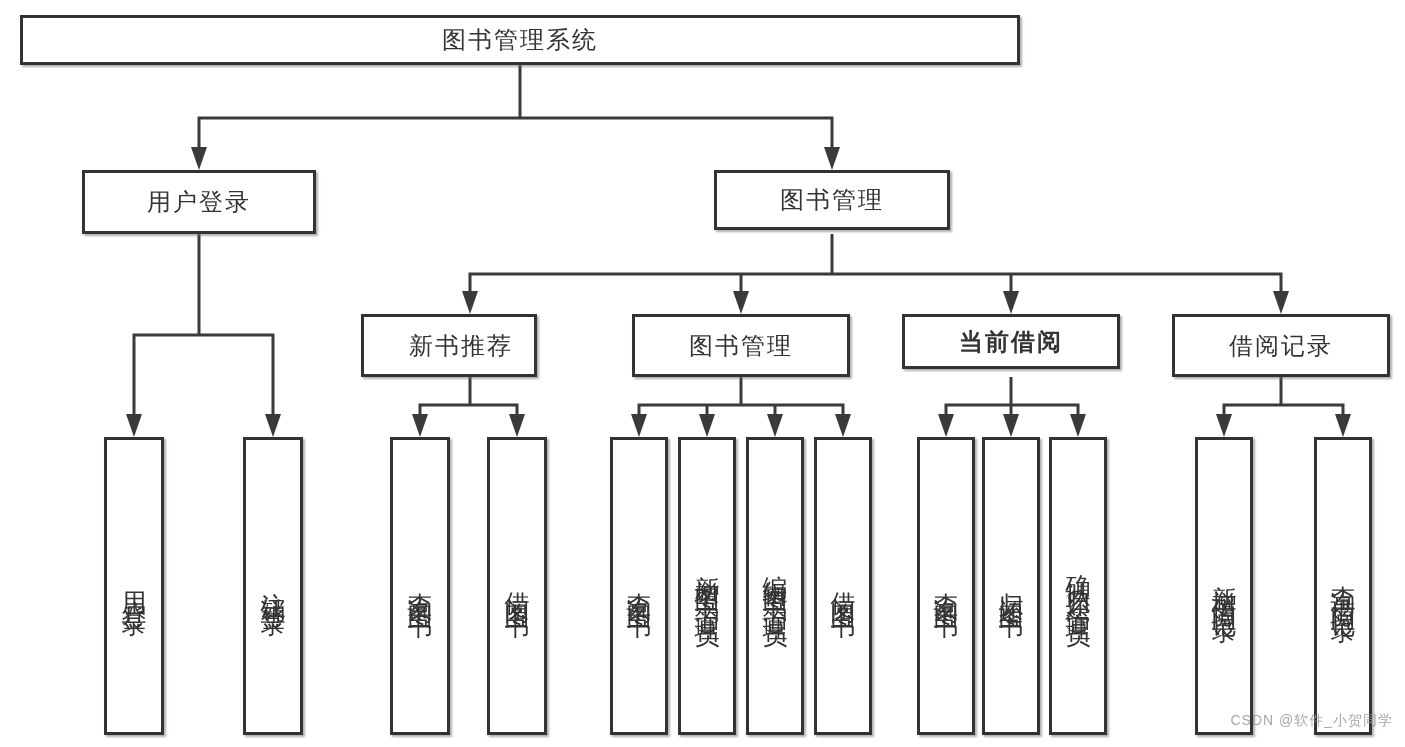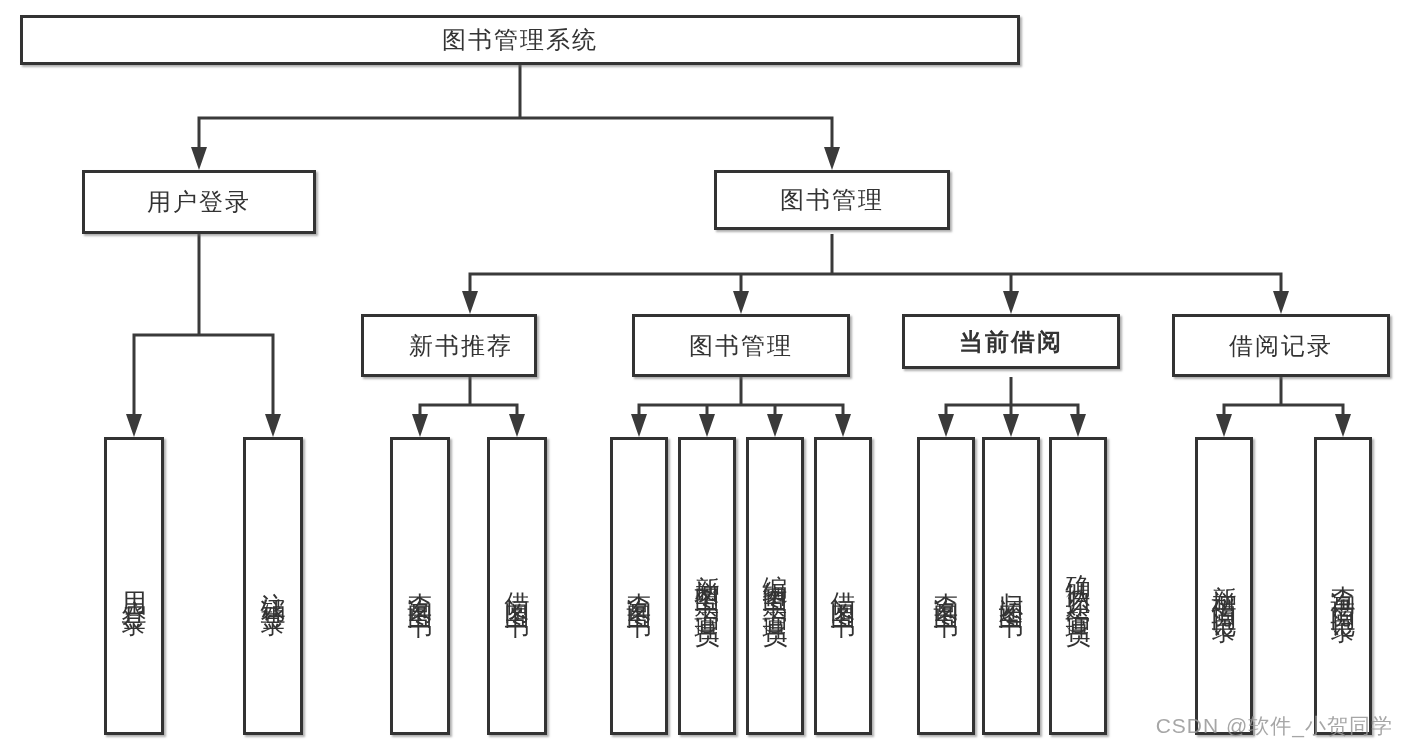--- a/index.html
+++ b/index.html
@@ -57,21 +57,21 @@
   .lf-bor-3   { left: 814px;  width: 58px; }
   .lf-cur-0   { left: 917px;  width: 58px; }
   .lf-cur-1   { left: 982px;  width: 58px; }
   .lf-cur-2   { left: 1049px; width: 58px; }
   .lf-rcd-0   { left: 1195px; width: 58px; }
   .lf-rcd-1   { left: 1314px; width: 58px; }
   .watermark {
     position: absolute;
     right: 12px;
     top: 712px;
-    font-size: 21px;
+    font-size: 14px;
     color: rgba(150,150,150,0.85);
     letter-spacing: 1px;
     white-space: nowrap;
   }
 </style>
 </head>
 <body>
 
 <div class="stage">
 

